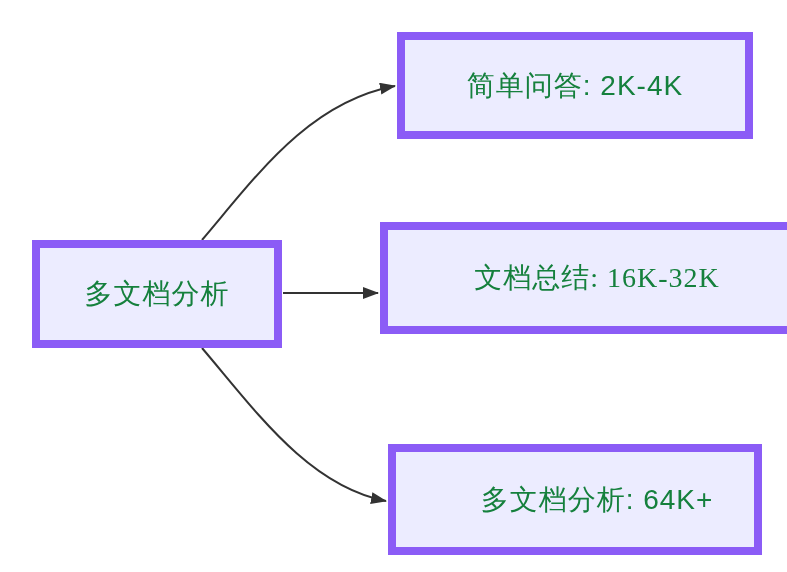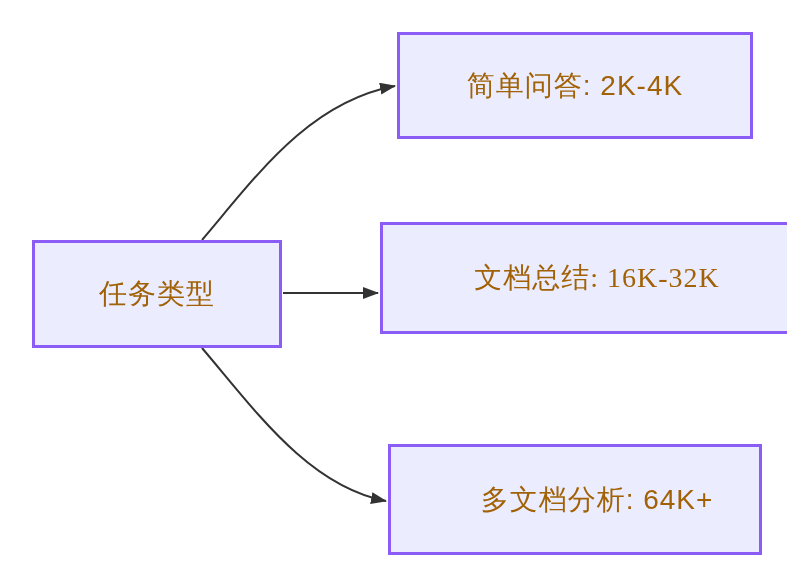--- a/index.html
+++ b/index.html
@@ -19,26 +19,26 @@
     position: absolute;
     left: 0;
     top: 0;
     width: 787px;
     height: 572px;
   }
   .node {
     position: absolute;
     box-sizing: border-box;
     background: #ECECFF;
-    border: 3px solid #8b5cf6;
+    border: 8px solid #8b5cf6;
     display: flex;
     align-items: center;
     justify-content: center;
     font-size: 28px;
-    color: #a16207;
+    color: #15803d;
     white-space: nowrap;
     letter-spacing: 1px;
   }
   .node-root   { left: 32px;  top: 240px; width: 250px; height: 108px; }
   .node-qa     { left: 397px; top: 32px;  width: 356px; height: 107px; }
   .node-doc    { left: 380px; top: 222px; width: 434px; height: 112px; font-family: Liberation Serif, serif; }
   .node-multi  { left: 388px; top: 444px; width: 374px; height: 111px; padding-left: 44px; }
   .edge {
     stroke: #333333;
     stroke-width: 2px;
@@ -55,21 +55,21 @@
       <marker id="arrowhead" viewBox="0 0 16 12" refX="15" refY="6" markerWidth="16" markerHeight="12" markerUnits="userSpaceOnUse" orient="auto">
         <path d="M0,0 L16,6 L0,12 Z" fill="#333333"></path>
       </marker>
     </defs>
     <path class="edge" d="M 202 240 C 255 178, 308 102, 395 86" marker-end="url(#arrowhead)"></path>
     <path class="edge" d="M 283 293 L 378 293" marker-end="url(#arrowhead)"></path>
     <path class="edge" d="M 202 348 C 255 410, 308 486, 386 501" marker-end="url(#arrowhead)"></path>
   </svg>
 
   <div class="node node-root">
-    <span>任务类型</span>
+    <span>多文档分析</span>
   </div>
 
   <div class="node node-qa">
     <span>简单问答: 2K-4K</span>
   </div>
 
   <div class="node node-doc">
     <span>文档总结: 16K-32K</span>
   </div>
 

